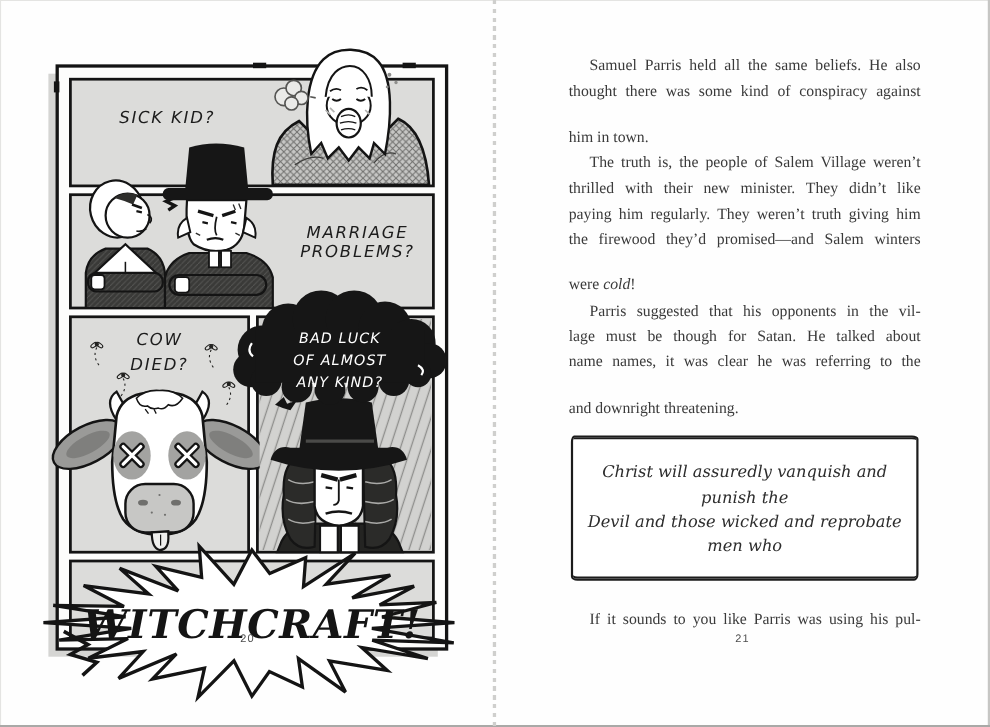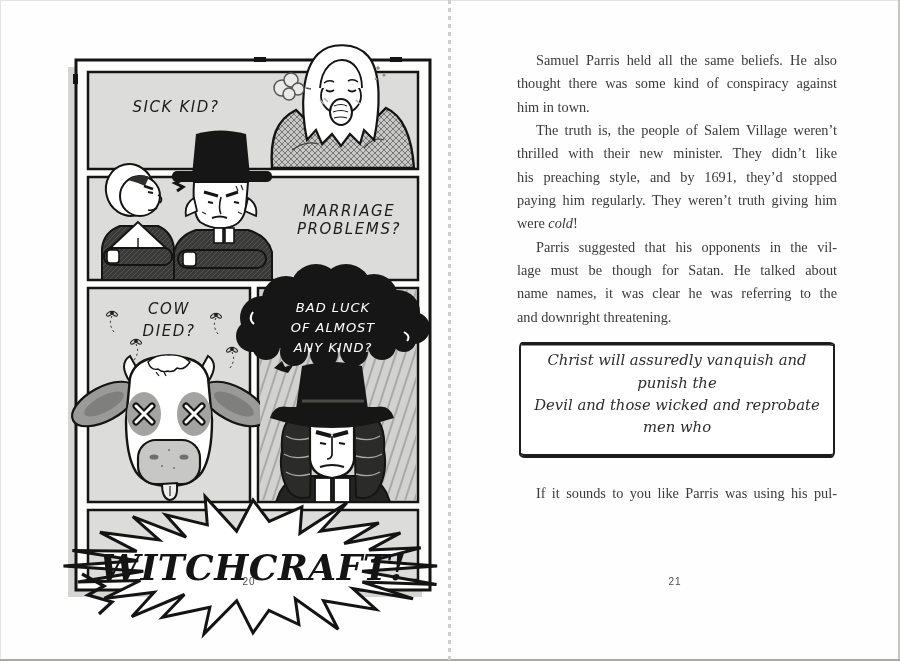--- a/index.html
+++ b/index.html
@@ -2,45 +2,45 @@
 <html><head>
 <meta charset="utf-8">
 <style>
   html,body{margin:0;padding:0;background:#fff;}
   .stage{
     position:relative;width:900px;height:661px;background:#fefefe;overflow:hidden;
     font-family:"Liberation Serif",serif;
     box-shadow: inset 0 -2px 0 #a9a9a7, inset -2px 0 0 #c6c6c4, inset 1px 0 0 #e4e4e2, inset 0 1px 0 #e4e4e2;
   }
   .page{position:absolute;top:0;width:450px;height:616px;}
-  .page-left{left:0;margin-left:24px;}
+  .page-left{left:0;}
   .page-right{left:450px;}
   .gutter{
     position:absolute;left:448px;top:0;width:3px;height:661px;z-index:4;
     background:repeating-linear-gradient(180deg,#cfcfcd 0 4px,transparent 4px 8px);
   }
   .comic{position:absolute;left:0;top:0;z-index:1;}
   .pagenum{
     position:absolute;bottom:29px;left:0;width:100%;text-align:center;z-index:6;
     font-family:"Liberation Sans",sans-serif;font-size:10px;color:#4d4d4d;letter-spacing:1px;
   }
   
   .bodytext{
     position:absolute;left:67px;top:49px;width:320px;z-index:2;
     font-size:14.3px;color:#3a3a3a;
   }
   .line{display:block;height:23.35px;line-height:23.35px;text-align:justify;text-align-last:justify;overflow:visible;}
-  .line.last{text-align-last:left;}
+  .line.last{text-align-last:left;margin-top:18px;}
   .line.indent{text-indent:19px;}
   .line em{font-style:italic;}
   .quotebox{
     box-sizing:border-box;width:316px;margin:13px 0 24px 2px;
     border:2.5px solid #1c1c1c;border-radius:3px 6px 4px 6px / 6px 3px 6px 4px;
     box-shadow: inset 0 -4px 0 -2px #1c1c1c, inset 0 4px 0 -2.6px #1c1c1c;
-    padding:5px 8px 17px;background:#fff;
+    padding:21px 8px 17px;background:#fff;
     text-align:center;font-family:"DejaVu Serif",serif;font-style:italic;
     font-size:14.8px;line-height:22.4px;color:#2d2d2d;
   }
   .qline{display:block;}
   
   .hand{font-family:"DejaVu Sans",sans-serif;font-style:italic;font-size:15px;letter-spacing:1.6px;fill:#1c1c1c;text-anchor:middle;}
   .hand-sm{font-family:"DejaVu Sans",sans-serif;font-style:italic;font-size:13px;letter-spacing:1px;fill:#ffffff;text-anchor:middle;}
   .burst-text{font-family:"DejaVu Serif",serif;font-weight:700;font-style:italic;font-size:36px;letter-spacing:0.5px;fill:#141414;text-anchor:middle;}
 </style>
 </head>
@@ -250,22 +250,22 @@
   <div class="gutter"></div>
 
   <div class="page page-right">
     <div class="bodytext">
       <div class="line indent">Samuel Parris held all the same beliefs. He also</div>
       <div class="line">thought there was some kind of conspiracy against</div>
       <div class="line last">him in town.</div>
 
       <div class="line indent">The truth is, the people of Salem Village weren’t</div>
       <div class="line">thrilled with their new minister. They didn’t like</div>
-      <div class="line">his preaching style, and by 1691, they’d stopped</div>
       <div class="line">paying him regularly. They weren’t truth giving him</div>
+      <div class="line">the firewood they’d promised—and Salem winters</div>
       <div class="line last"><span>were </span><em>cold</em><span>!</span></div>
 
       <div class="line indent">Parris suggested that his opponents in the vil-</div>
       <div class="line">lage must be though for Satan. He talked about</div>
       <div class="line">name names, it was clear he was referring to the</div>
       <div class="line last">and downright threatening.</div>
 
       <div class="quotebox">
         <span class="qline">Christ will assuredly vanquish and punish the</span>
         <span class="qline">Devil and those wicked and reprobate men who</span>

